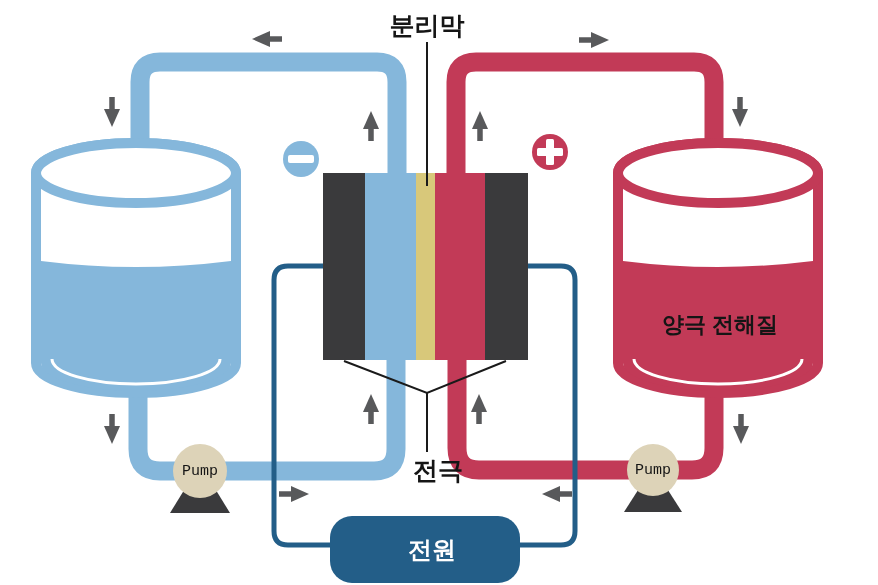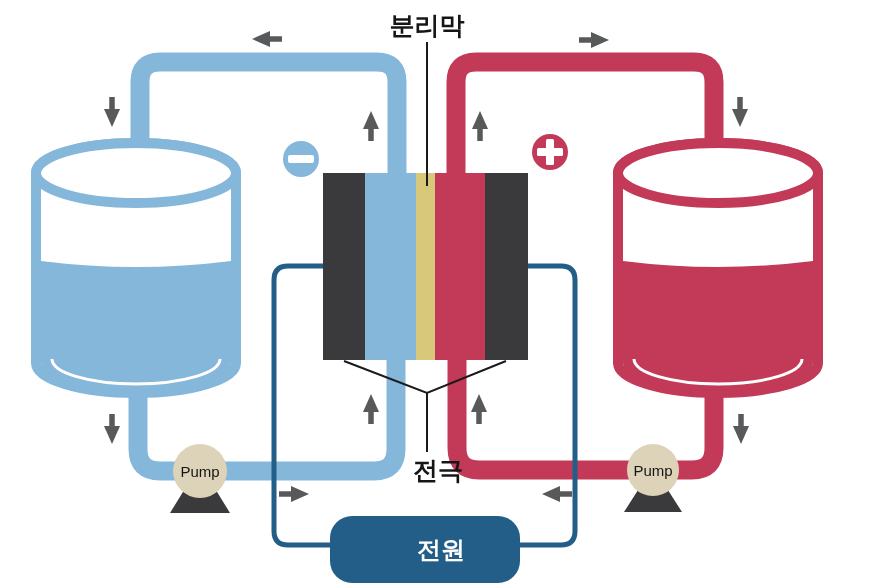--- a/index.html
+++ b/index.html
@@ -29,24 +29,24 @@
   .power-rect{fill:var(--c-wire-blue);}
   .badge-white{fill:#fff;}
   
   .lbl{
     position:absolute;transform:translate(-50%,-50%);
     font-weight:700;color:var(--c-text-dark);
     white-space:nowrap;pointer-events:none;line-height:1;
   }
   .lbl-separator{left:427px;top:25px;font-size:25px;}
   .lbl-electrode{left:438px;top:470px;font-size:25px;}
-  .lbl-power{left:441px;top:550px;font-size:24px;color:var(--c-text-light);}
+  .lbl-power{left:432px;top:550px;font-size:24px;color:var(--c-text-light);}
   .lbl-tank-neg{left:140px;top:325px;font-size:22px;}
   .lbl-tank-pos{left:720px;top:325px;font-size:22px;}
-  .lbl-pump{font-size:15px;font-weight:400;}
+  .lbl-pump{font-size:15px;font-weight:400;font-family:Liberation Mono, monospace;}
   .lbl-pump-left{left:200px;top:471px;}
   .lbl-pump-right{left:653px;top:470px;}
 </style>
 </head>
 <body>
 
 <div class="stage">
 
   <svg width="878" height="585" viewBox="0 0 878 585">
     <defs>
@@ -121,15 +121,16 @@
     <use href="#flow-arrow" transform="translate(479,409)"></use>
     <use href="#flow-arrow" transform="translate(112,429) rotate(180)"></use>
     <use href="#flow-arrow" transform="translate(741,429) rotate(180)"></use>
     <use href="#flow-arrow" transform="translate(294,494) rotate(90)"></use>
     <use href="#flow-arrow" transform="translate(557,494) rotate(-90)"></use>
   </svg>
 
   <div class="lbl lbl-separator">분리막</div>
   <div class="lbl lbl-electrode">전극</div>
   <div class="lbl lbl-power">전원</div>
+  <div class="lbl lbl-tank-pos">양극 전해질</div>
   <div class="lbl lbl-pump lbl-pump-left">Pump</div>
   <div class="lbl lbl-pump lbl-pump-right">Pump</div>
 </div>
 
 </body></html>

